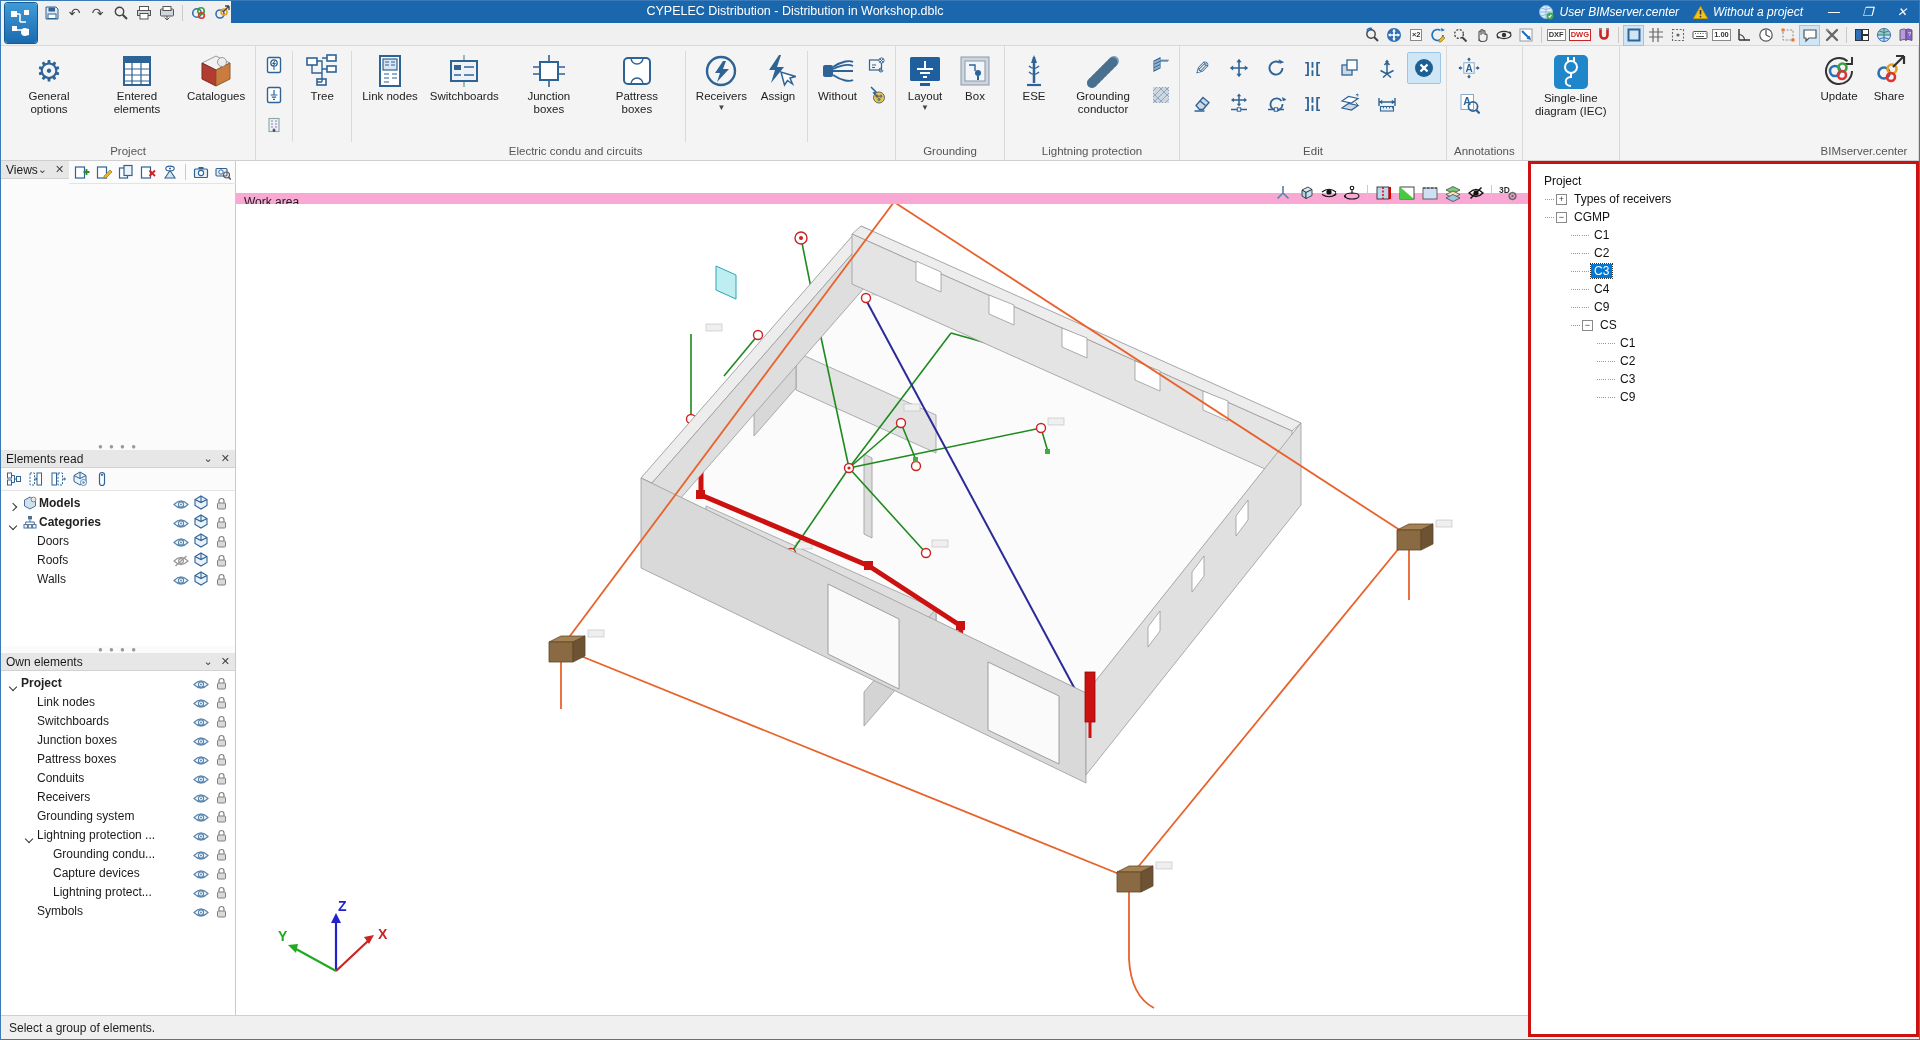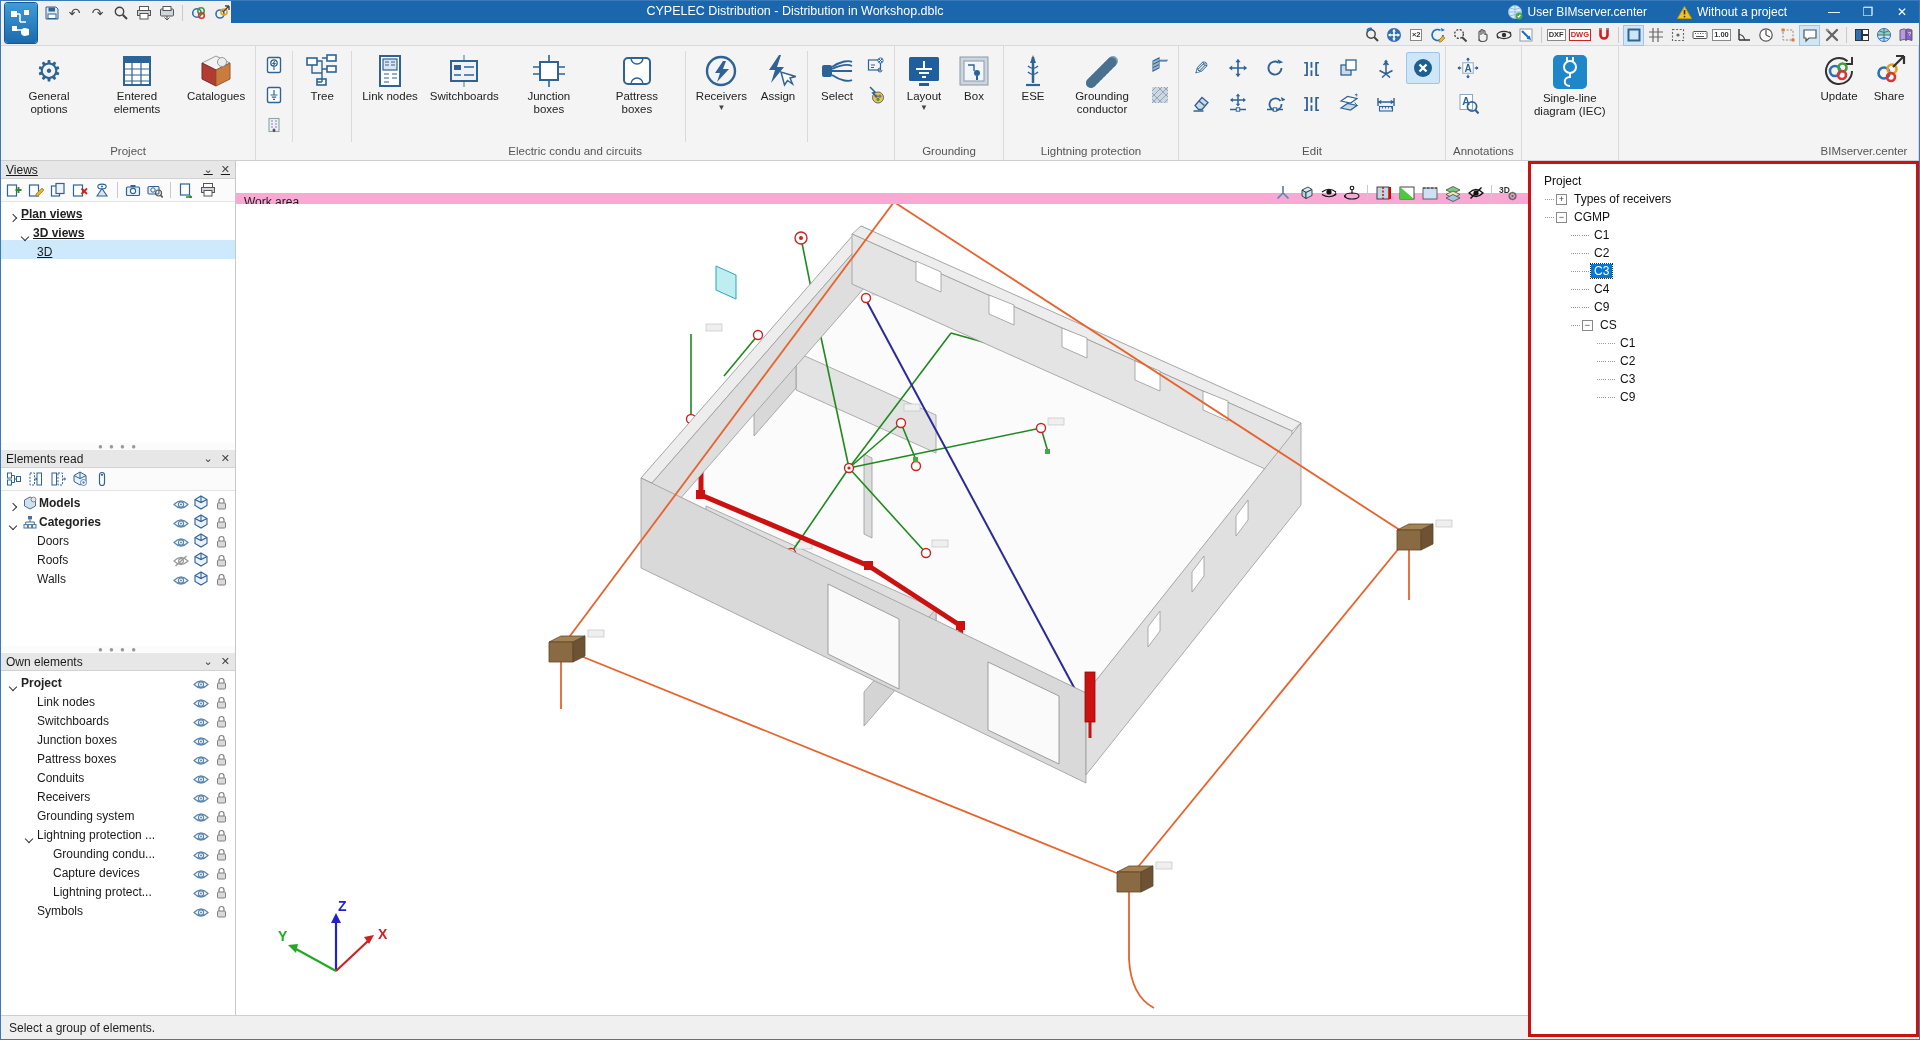--- a/index.html
+++ b/index.html
@@ -4,21 +4,21 @@
 <style>
   *{margin:0;padding:0;box-sizing:border-box;}
   html,body{width:1920px;height:1040px;overflow:hidden;background:#d0d0d0;}
   body{font-family:"Liberation Sans",sans-serif;font-size:12px;color:#1a1a1a;}
   .window{position:relative;width:1920px;height:1040px;background:#fff;border:1px solid #3a7ab8;overflow:hidden;}
 
   
   .header{position:absolute;left:0;top:0;width:100%;height:45px;background:#f0f0f0;border-bottom:1px solid #d8d8d8;}
   .bluebar{position:absolute;left:230px;top:0;right:0;height:22px;background:#1b67ad;}
   .titletext{position:absolute;left:0;right:560px;top:3px;text-align:center;color:#fff;font-size:12.5px;}
-  .tbright{position:absolute;right:0;top:0;height:22px;display:flex;align-items:center;gap:30px;color:#fff;}
+  .tbright{position:absolute;right:0;top:0;height:22px;display:flex;align-items:center;gap:14px;color:#fff;font-style:italic;}
   .chip{display:flex;align-items:center;gap:5px;font-size:12px;}
   .winbtns{display:flex;height:22px;}
   .winbtn{width:34px;height:22px;display:flex;align-items:center;justify-content:center;color:#fff;font-size:12px;cursor:pointer;}
   .appbtn{position:absolute;left:4px;top:2px;width:32px;height:40px;border-radius:3px;background:linear-gradient(#3f9bd8,#1b6ab0);display:flex;align-items:center;justify-content:center;box-shadow:0 0 0 1px #155a92;}
   .qat{position:absolute;left:40px;top:1px;height:21px;display:flex;align-items:center;gap:2px;}
   .qbtn{width:21px;height:20px;display:flex;align-items:center;justify-content:center;}
   .vdiv{width:1px;height:16px;background:#c9c9c9;margin:0 3px;}
   .g{font-size:14px;color:#444;line-height:1;}
 
   
@@ -58,21 +58,21 @@
   .ltree{flex:1;overflow:hidden;background:#fff;}
   .lrow{height:19px;display:flex;align-items:flex-end;padding-right:4px;cursor:pointer;white-space:nowrap;}
   .lrow.selected{background:#cde9fb;}
   .lrow .lbl{font-size:12px;}
   .lrow .lbl.b{font-weight:bold;color:#222;}
   .chev{width:16px;display:flex;align-items:center;justify-content:center;flex:none;}
   .chevmark{width:6px;height:6px;border-right:1.6px solid #333;border-bottom:1.6px solid #333;}
   .chev.r .chevmark{transform:rotate(-45deg);}
   .chev.d .chevmark{transform:rotate(45deg);}
   .slot{width:20px;display:flex;justify-content:center;flex:none;cursor:pointer;}
-  .p-views{height:282px;display:flex;flex-direction:column;text-decoration:underline;}
+  .p-views{height:282px;display:flex;flex-direction:row;}
   .p-elem{height:196px;display:flex;flex-direction:column;}
   .p-own{flex:1;display:flex;flex-direction:column;}
 
   .workcol{flex:1;position:relative;background:#fff;}
   .workhead{height:18px;background:#f9a8d4;border-bottom:1px solid #d8d8d8;display:flex;align-items:center;padding:0 8px;font-size:12px;margin-top:32px;}
   .vptools{position:absolute;top:20px;right:398px;height:23px;display:flex;align-items:center;gap:2px;}
   .viewport{position:absolute;left:0;top:43px;right:0;bottom:0;background:#fff;overflow:hidden;cursor:crosshair;}
   .scene{position:absolute;left:0;top:0;}
   .axis{position:absolute;left:40px;bottom:28px;}
 
@@ -551,21 +551,21 @@
           <div class="rsep" data-name="group-divider"></div>
           <div class="rbtn " data-name="conduit-button">
         <div class="ricon">
               <span data-name="conduit-icon" style="display:inline-flex;align-items:center;justify-content:center">
                 <svg class="i34" viewBox="0 0 36 36">
                   <rect x="3" y="12" width="10" height="12" rx="2" fill="#2e6396"></rect>
                   <path d="M13 14 C22 8 30 7 33 9 M13 18 H33 M13 22 C22 28 30 29 33 27 M13 16 C22 12 29 11 33 13" stroke="#2e6396" stroke-width="1.8" fill="none"></path>
                 </svg>
               </span>
             </div>
-        <span data-name="conduit-label">Select</span>
+        <span data-name="conduit-label">Without</span>
         </div>
           <div class="stackcol" data-name="conduit-extra-stack">
             <div class="sbtn" data-name="circuit-lamp-button">
               <span data-name="circuit-lamp-icon" style="display:inline-flex;align-items:center;justify-content:center">
                 <svg class="i18" viewBox="0 0 18 18">
                   <rect x="1.5" y="4" width="12" height="10" fill="none" stroke="#2e6396" stroke-width="1.2"></rect>
                   <circle cx="13.5" cy="4.5" r="2.6" fill="#fff" stroke="#2e6396"></circle>
                   <path d="M12 3 l3 3 M15 3 l-3 3 M4 9 h4 M4 11.5 h3" stroke="#2e6396" stroke-width="1"></path>
                   <path d="M13 12 a2 2 0 1 0 2 2" fill="none" stroke="#2e6396"></path>
                 </svg>

